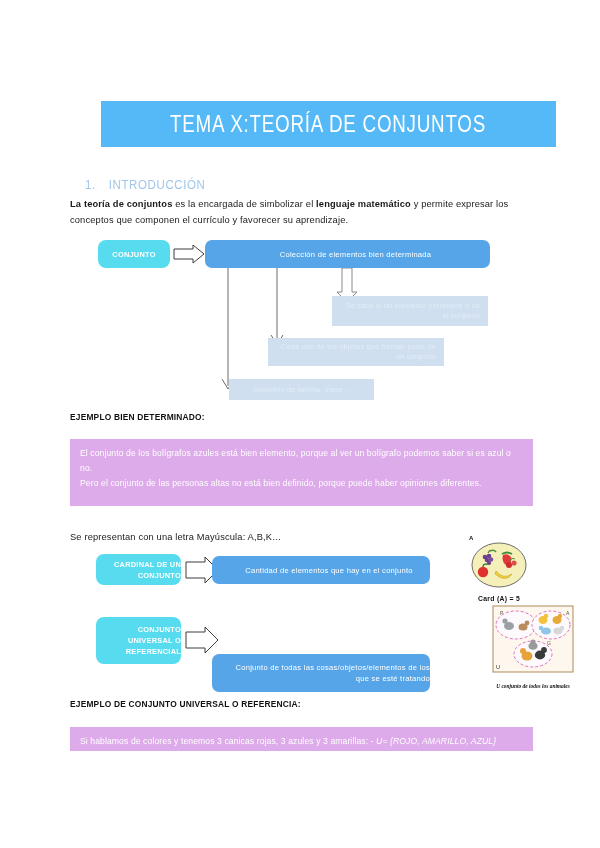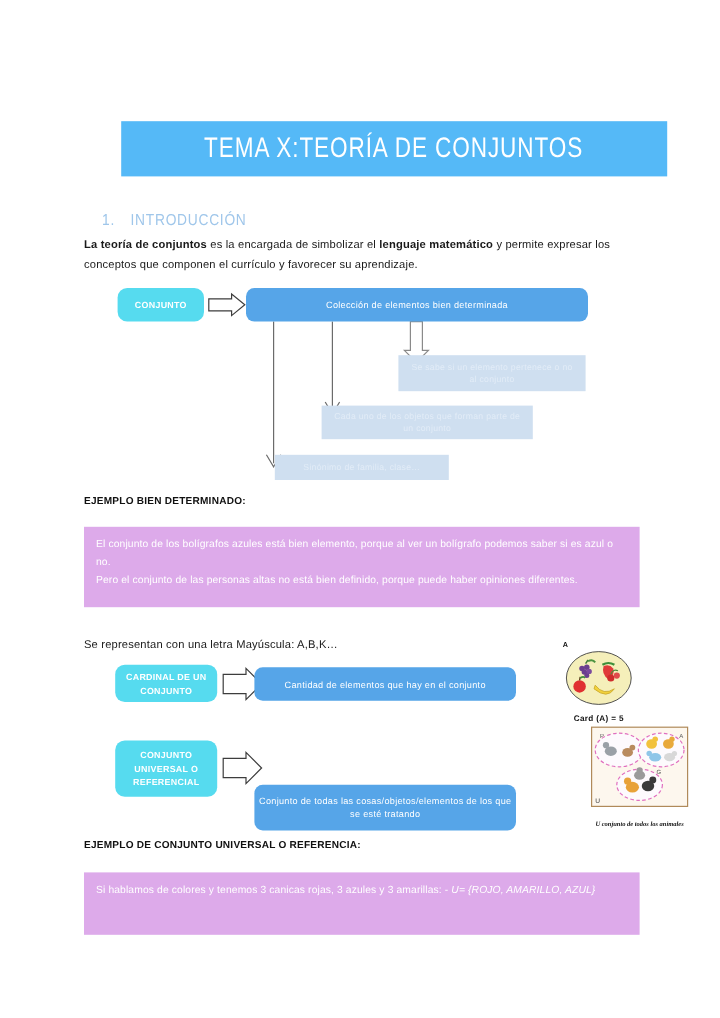--- a/index.html
+++ b/index.html
@@ -74,35 +74,36 @@
     width: 430px;
   }
 
   
   .fbox {
     position: absolute;
     box-sizing: border-box;
     display: flex;
     align-items: center;
     justify-content: center;
-    text-align: center;
+    text-align: right;
     color: #ffffff;
     font-size: 7.6px;
     line-height: 11px;
     letter-spacing: 0.25px;
   }
   .fbox.cyan {
     background: #56dbef;
     border-radius: 8px;
     font-weight: bold;
     font-size: 7.4px;
   }
   .fbox.blue {
     background: #56a5e8;
     border-radius: 7px;
+    padding-left: 16px;
   }
   .fbox.faded {
     background: #cfdff0;
     color: #e2ecf7;
     font-size: 7.2px;
     line-height: 10px;
     border-radius: 0;
     padding: 3px 8px;
   }
 
@@ -139,21 +140,21 @@
     position: absolute;
     background: #ddaaea;
     color: #ffffff;
     font-size: 8.6px;
     line-height: 15px;
     padding: 7px 10px 8px 10px;
     box-sizing: border-box;
     letter-spacing: 0.1px;
   }
   #hl-bien { left: 70px; top: 439px; width: 463px; height: 67px; }
-  #hl-universal { left: 70px; top: 727px; width: 463px; height: 52px; }
+  #hl-universal { left: 70px; top: 727px; width: 463px; height: 24px; }
   .hl-line { display: block; }
   .hl-line.justify { text-align: justify; text-align-last: left; }
 
   
   .illus {
     position: absolute;
   }
   #illus-fruit { left: 465px; top: 535px; width: 68px; }
   #illus-fruit .cap-top {
     font-size: 6px; font-weight: bold; color: #111; margin-left: 4px;

